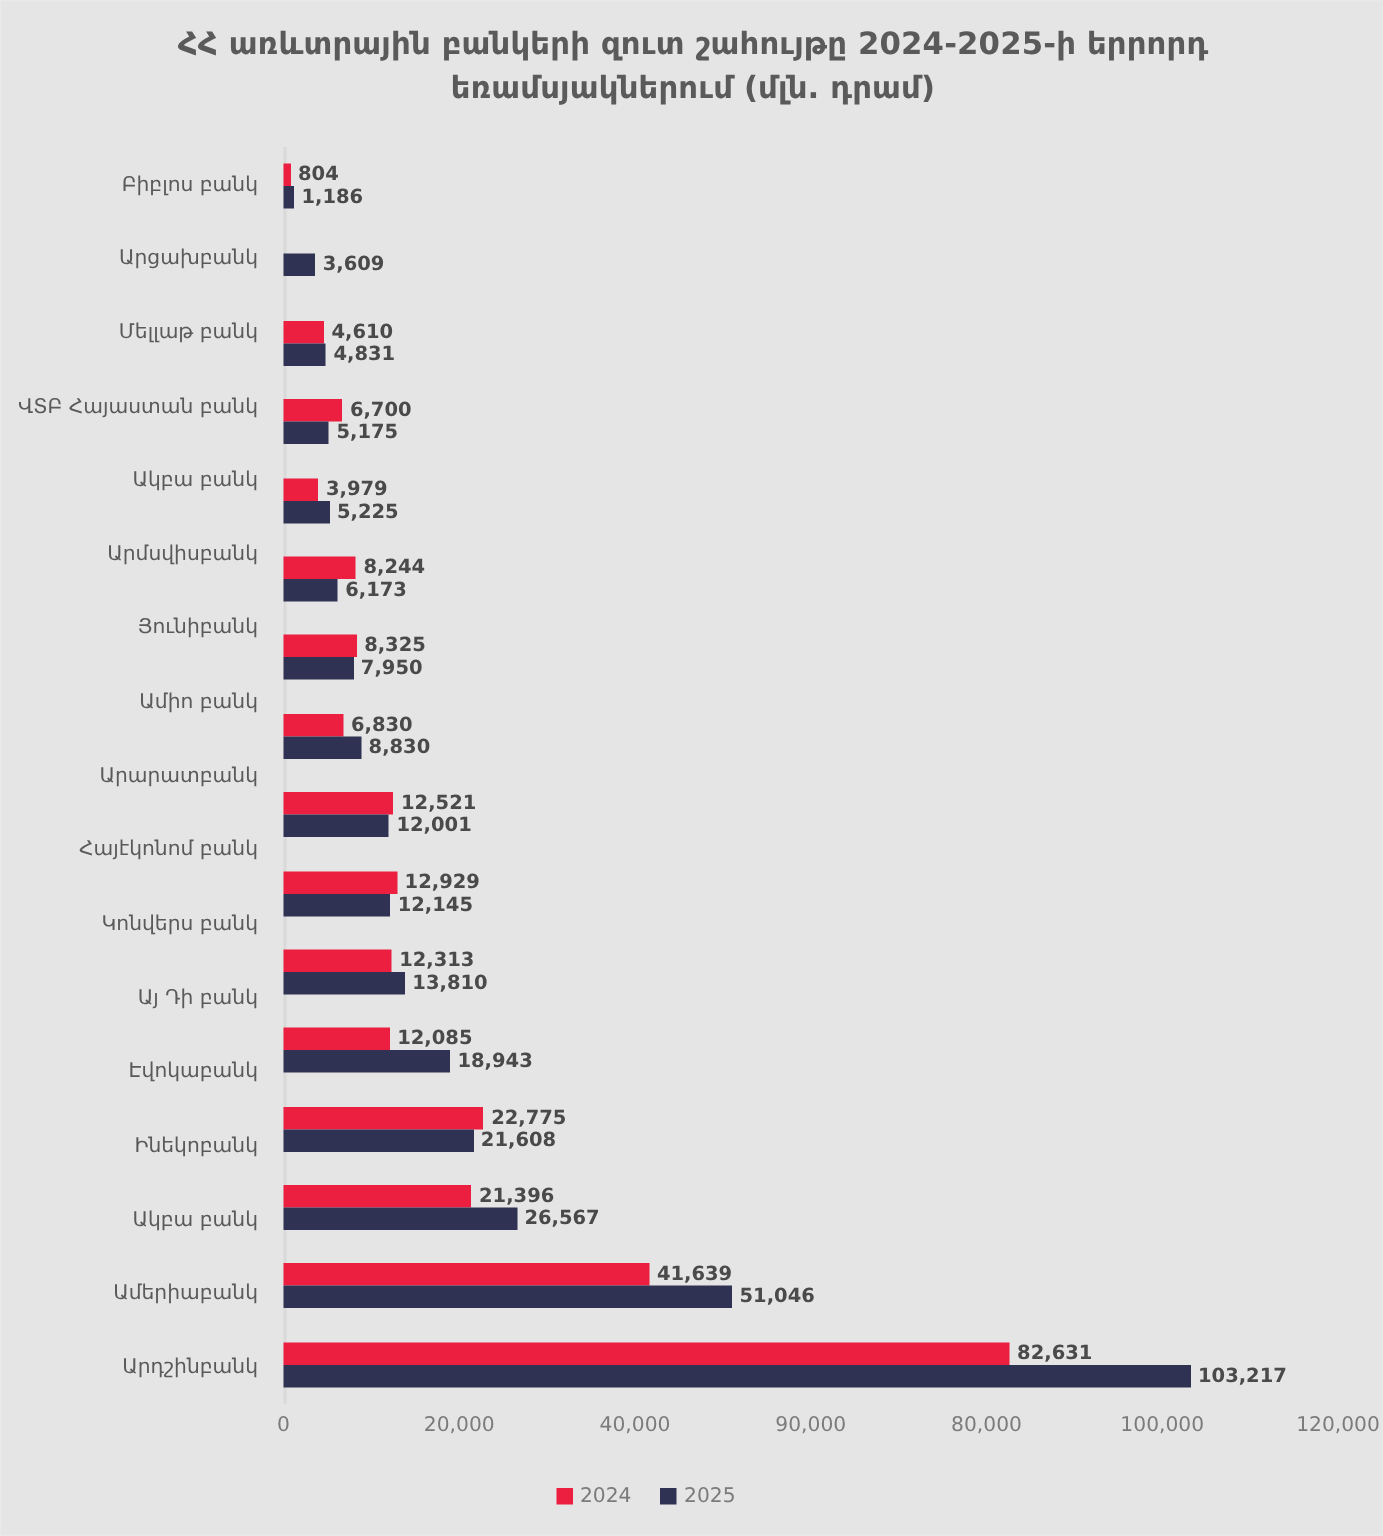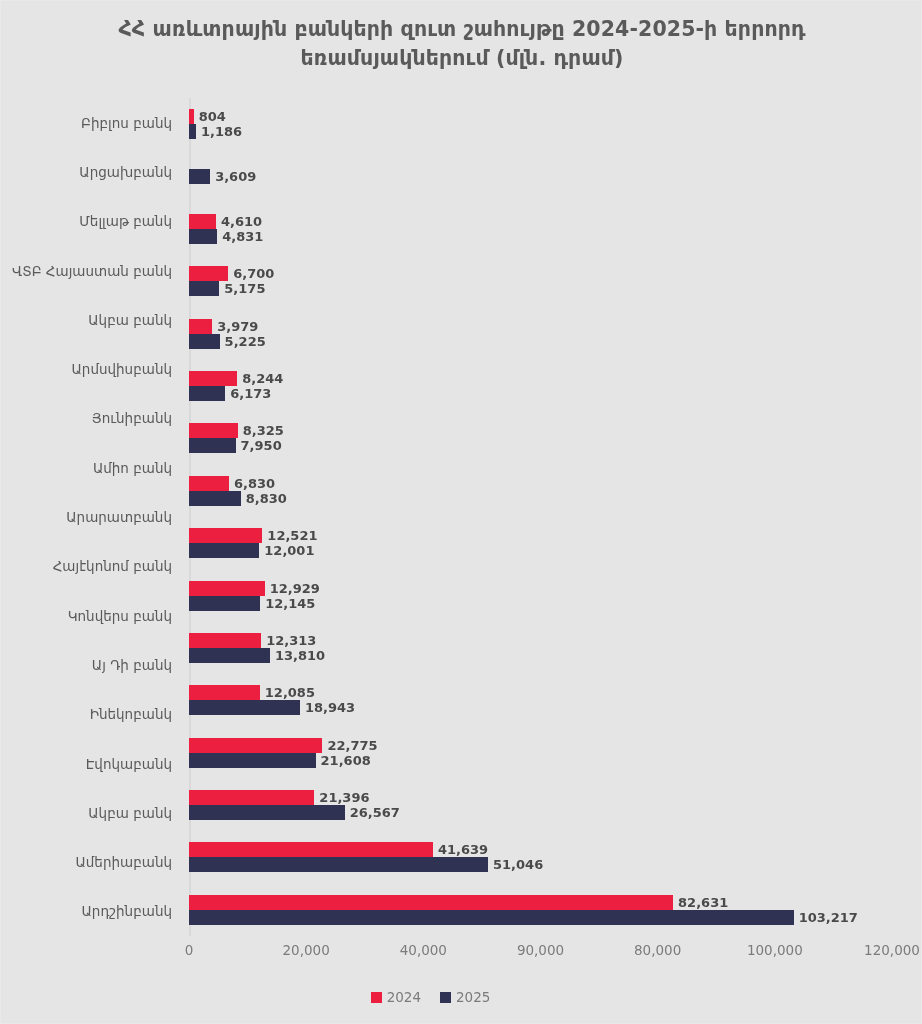--- a/index.html
+++ b/index.html
@@ -162,22 +162,22 @@
       <div class="ylabel">Մելլաթ բանկ</div>
       <div class="ylabel">ՎՏԲ Հայաստան բանկ</div>
       <div class="ylabel">Ակբա բանկ</div>
       <div class="ylabel">Արմսվիսբանկ</div>
       <div class="ylabel">Յունիբանկ</div>
       <div class="ylabel">Ամիո բանկ</div>
       <div class="ylabel">Արարատբանկ</div>
       <div class="ylabel">Հայէկոնոմ բանկ</div>
       <div class="ylabel">Կոնվերս բանկ</div>
       <div class="ylabel">Այ Դի բանկ</div>
+      <div class="ylabel">Էվոկաբանկ</div>
       <div class="ylabel">Ինեկոբանկ</div>
-      <div class="ylabel">Էվոկաբանկ</div>
       <div class="ylabel">Ակբա բանկ</div>
       <div class="ylabel">Ամերիաբանկ</div>
       <div class="ylabel">Արդշինբանկ</div>
     </div>
 
   <div class="plot">
     <div class="axis-line"></div>
     <div class="cat-rows">
         <div class="cat-row">
           <div class="bar-line">

